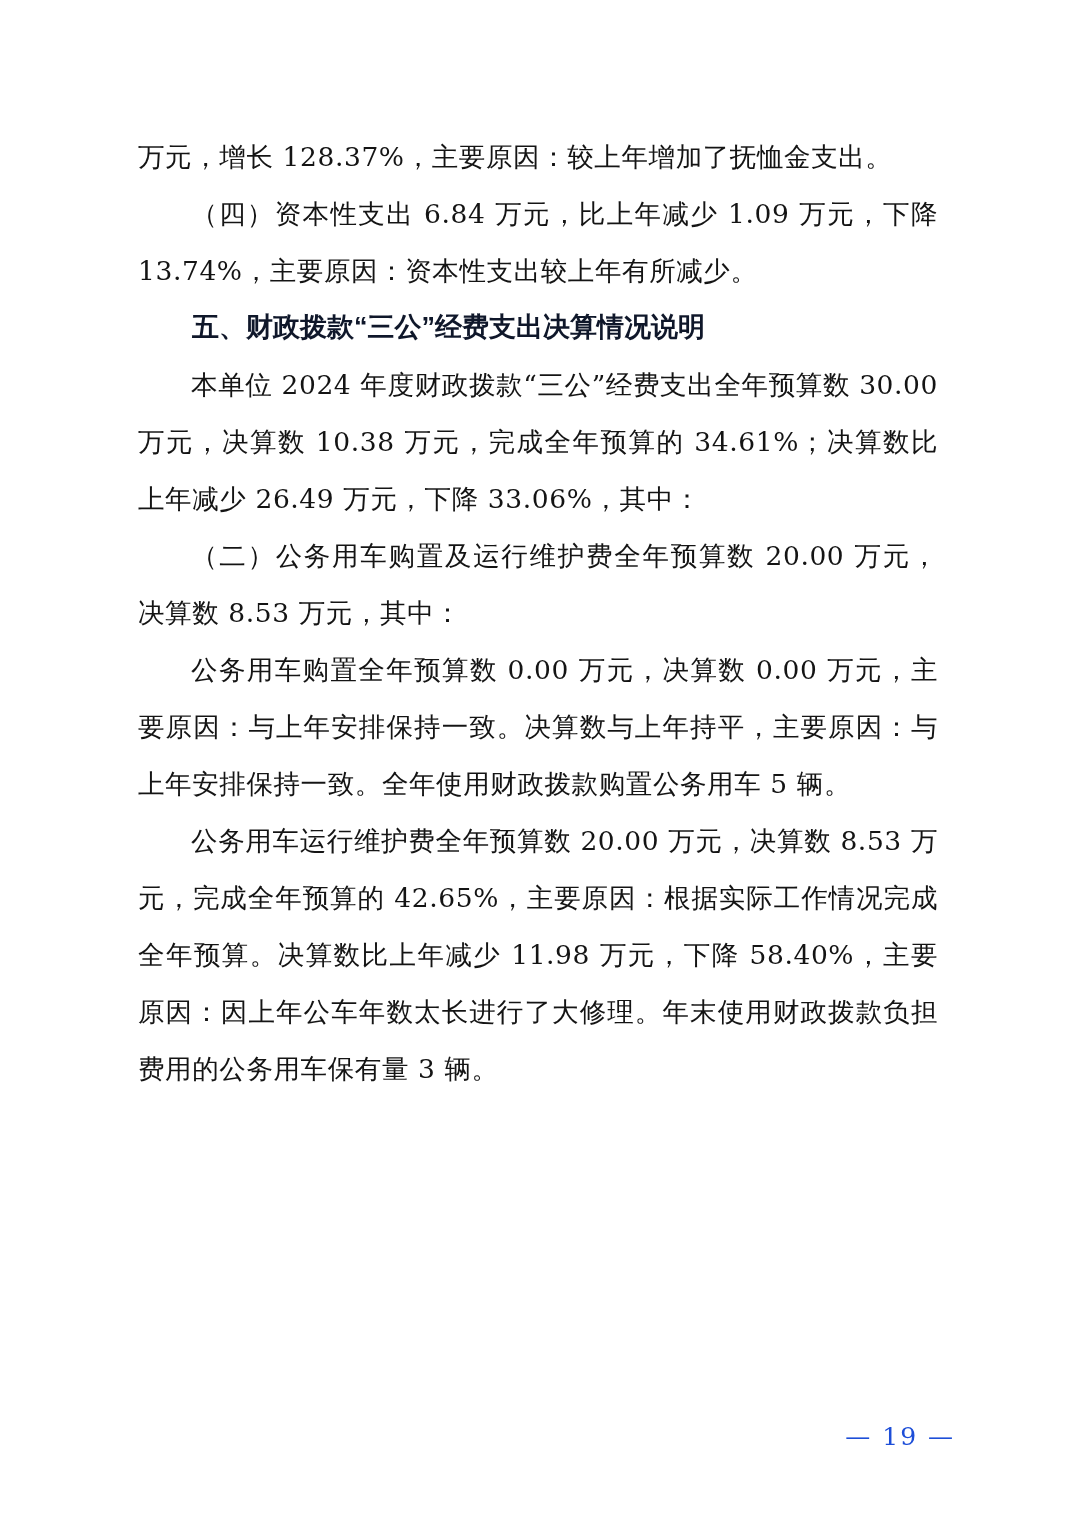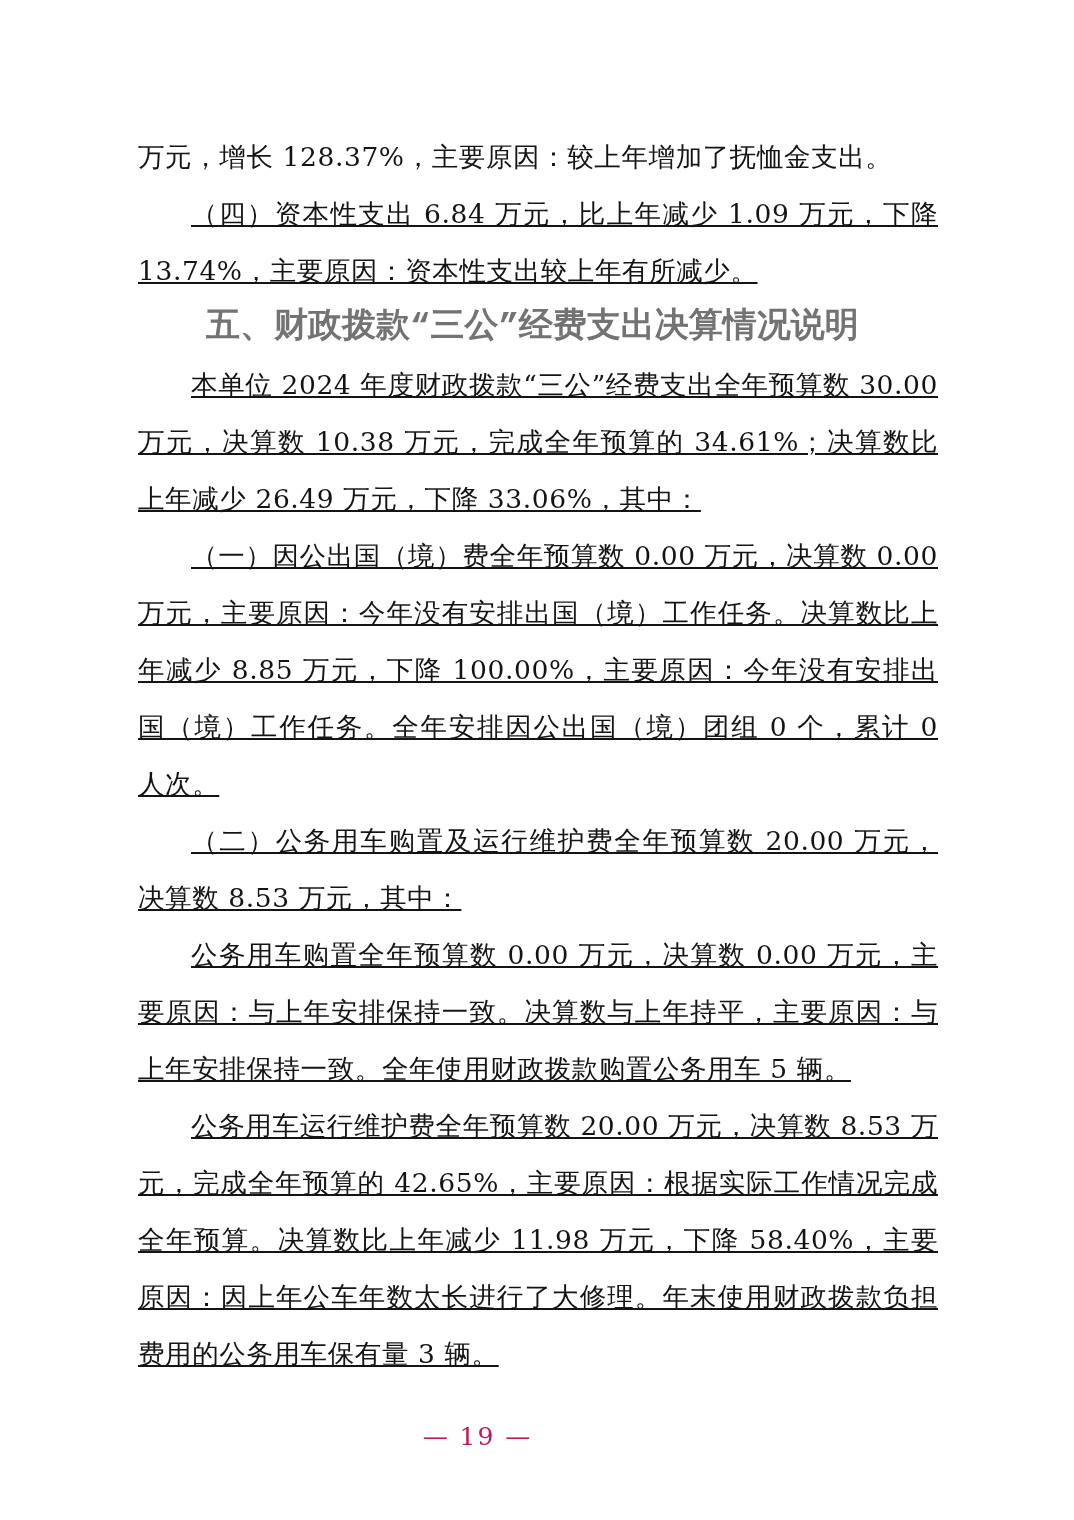--- a/index.html
+++ b/index.html
@@ -33,57 +33,55 @@
     font-size: 26.5px;
     line-height: 57px;
     letter-spacing: 0.6px;
     text-align: justify;
     text-justify: inter-ideograph;
     margin: 0;
     color: #141414;
   }
   .indent {
     text-indent: 2em;
-    text-decoration: underline;
   }
   .heading {
-    font-size: 34px;
+    font-size: 27px;
     line-height: 57px;
     font-weight: bold;
     text-indent: 2em;
     margin: 0;
-    color: #737373;
-    font-family: Liberation Mono, monospace;
+    color: #0f172a;
+    font-family: Liberation Sans, sans-serif;
   }
   .footer {
     position: absolute;
     left: 0;
     top: 1406px;
     width: 955px;
-    text-align: center;
+    text-align: right;
     font-size: 25px;
-    color: #be185d;
+    color: #1d4ed8;
     letter-spacing: 2px;
   }
 </style>
 </head>
 <body>
 
 <div class="page">
   <div class="content">
 
     <p class="para">万元，增长 128.37%，主要原因：较上年增加了抚恤金支出。</p>
 
     <p class="para indent">（四）资本性支出 6.84 万元，比上年减少 1.09 万元，下降 13.74%，主要原因：资本性支出较上年有所减少。</p>
 
     <p class="heading">五、财政拨款“三公”经费支出决算情况说明</p>
 
     <p class="para indent">本单位 2024 年度财政拨款“三公”经费支出全年预算数 30.00 万元，决算数 10.38 万元，完成全年预算的 34.61%；决算数比上年减少 26.49 万元，下降 33.06%，其中：</p>
 
-    <p class="para indent">（一）因公出国（境）费全年预算数 0.00 万元，决算数 0.00 万元，主要原因：今年没有安排出国（境）工作任务。决算数比上年减少 8.85 万元，下降 100.00%，主要原因：今年没有安排出国（境）工作任务。全年安排因公出国（境）团组 0 个，累计 0 人次。</p>
 
     <p class="para indent">（二）公务用车购置及运行维护费全年预算数 20.00 万元，决算数 8.53 万元，其中：</p>
 
     <p class="para indent">公务用车购置全年预算数 0.00 万元，决算数 0.00 万元，主要原因：与上年安排保持一致。决算数与上年持平，主要原因：与上年安排保持一致。全年使用财政拨款购置公务用车 5 辆。</p>
 
     <p class="para indent">公务用车运行维护费全年预算数 20.00 万元，决算数 8.53 万元，完成全年预算的 42.65%，主要原因：根据实际工作情况完成全年预算。决算数比上年减少 11.98 万元，下降 58.40%，主要原因：因上年公车年数太长进行了大修理。年末使用财政拨款负担费用的公务用车保有量 3 辆。</p>
 
   </div>
 
   <div class="footer">— 19 —</div>

